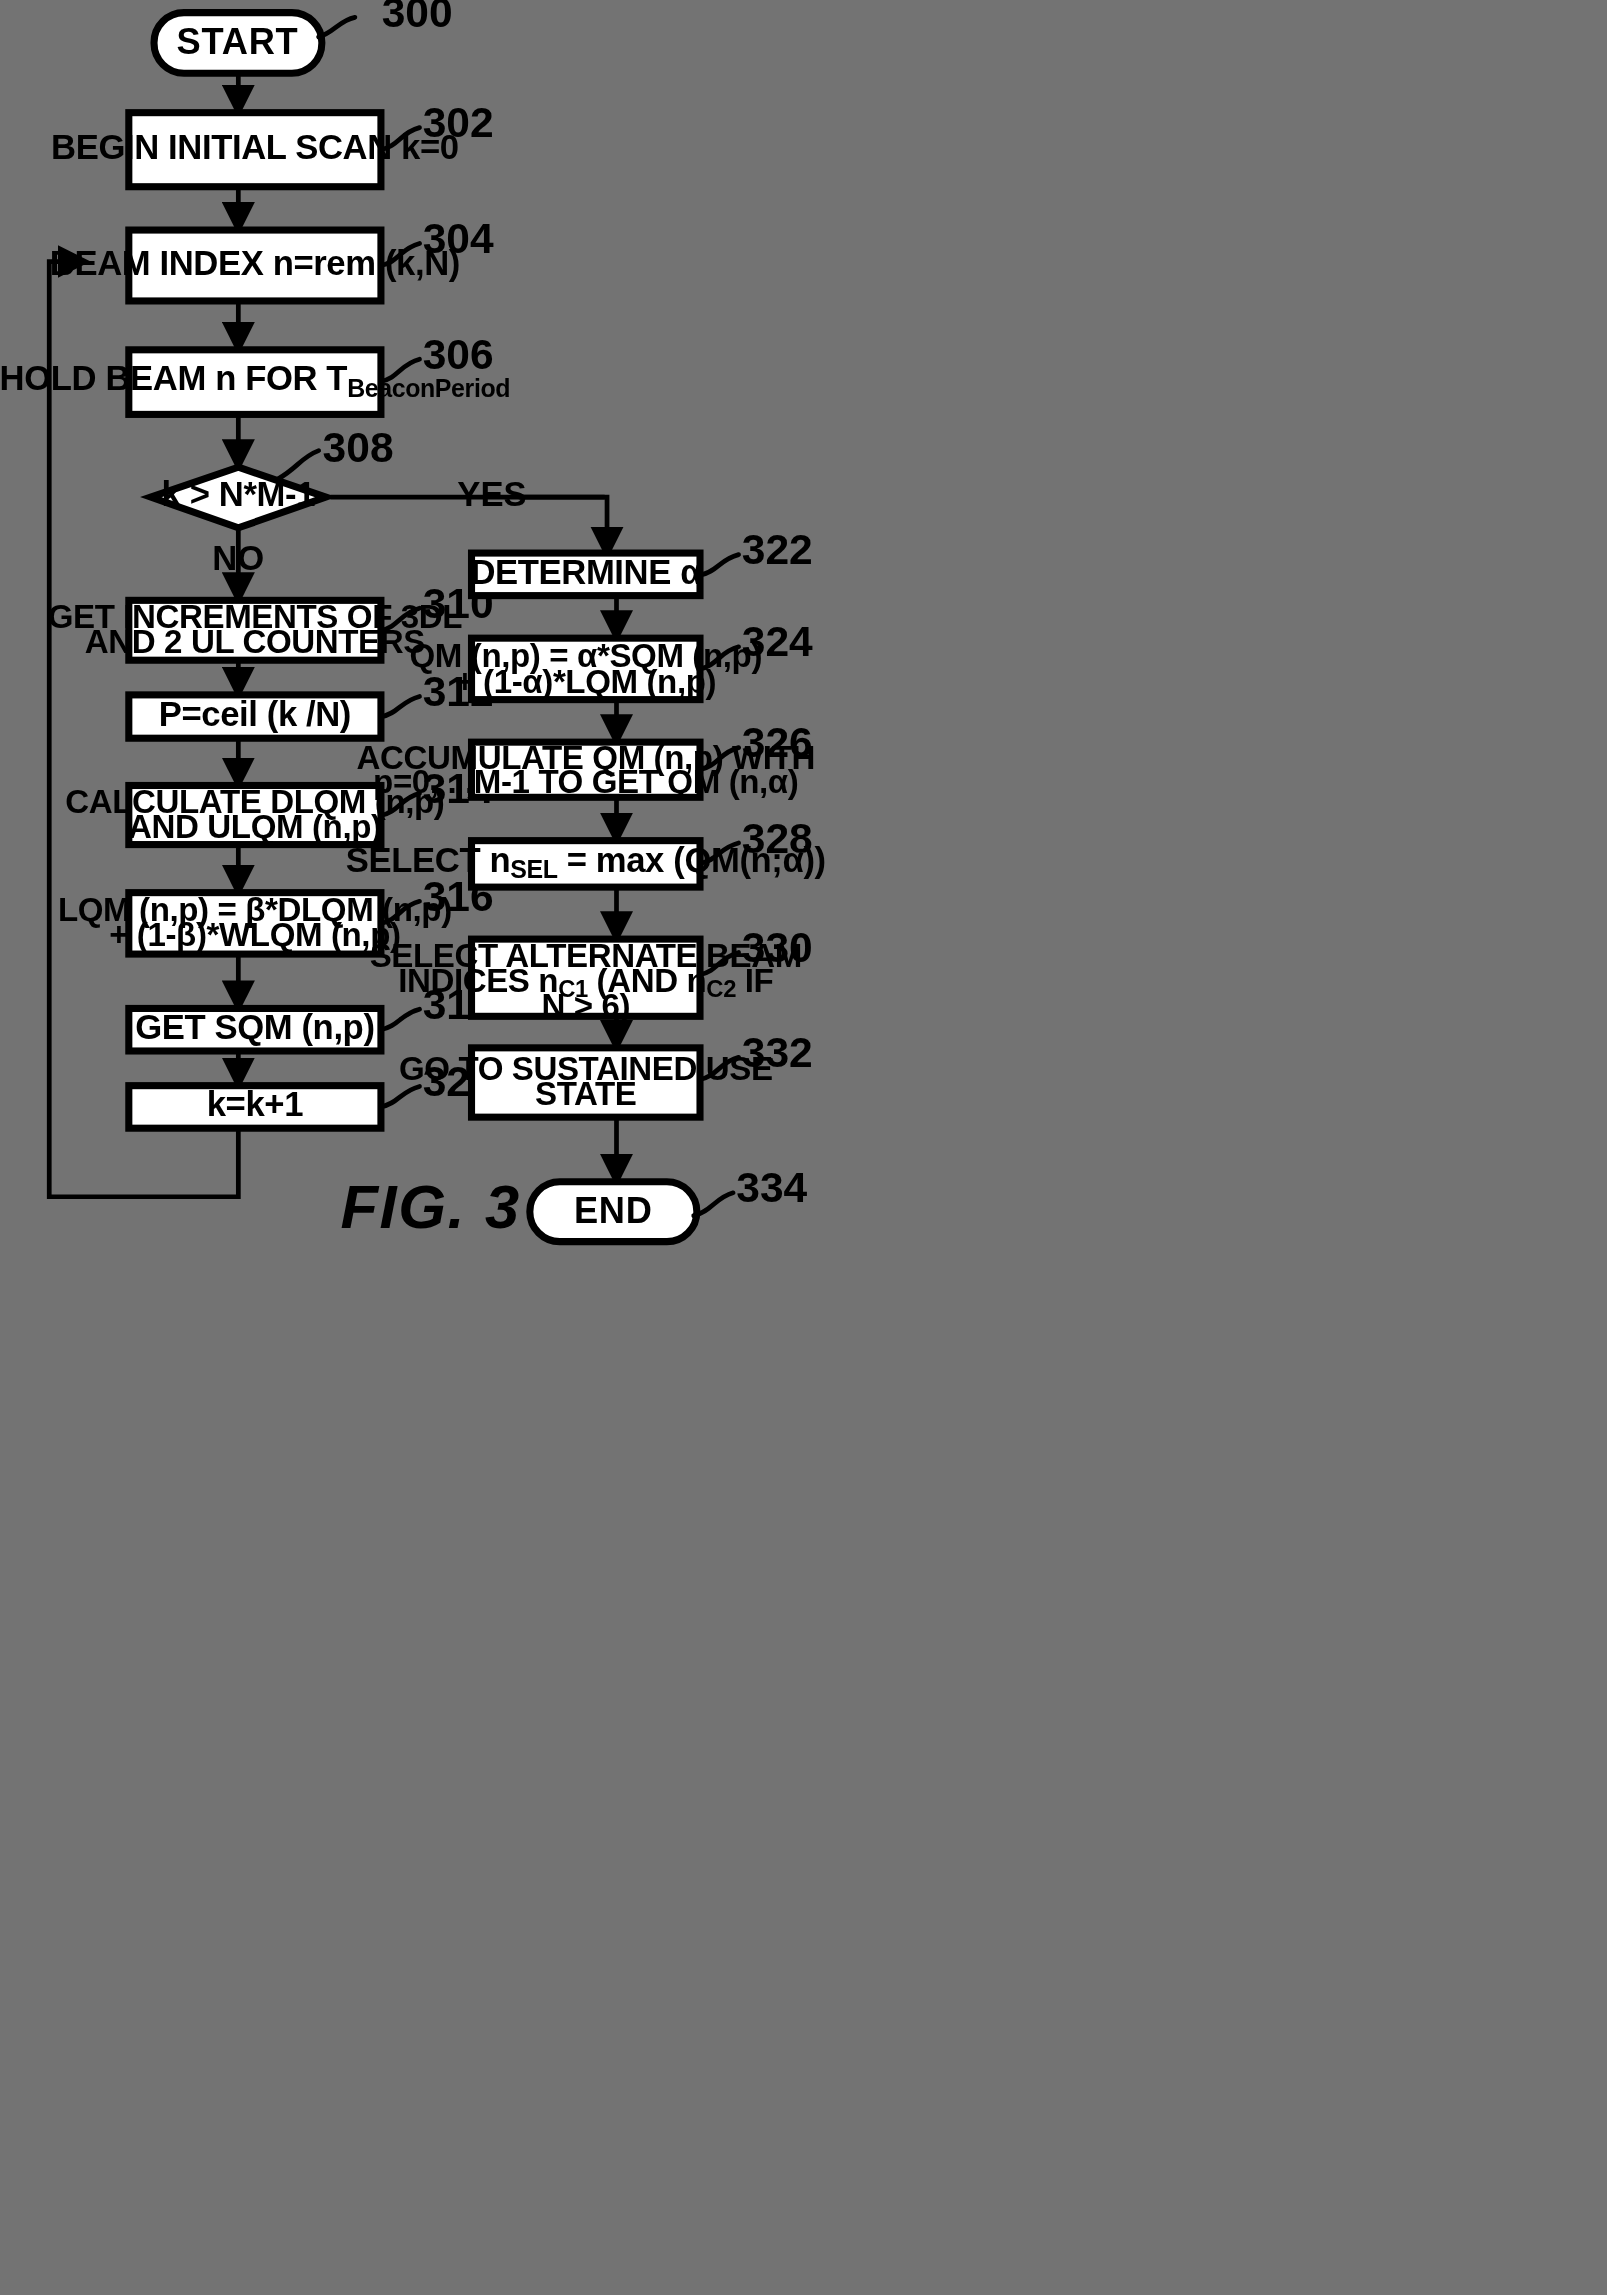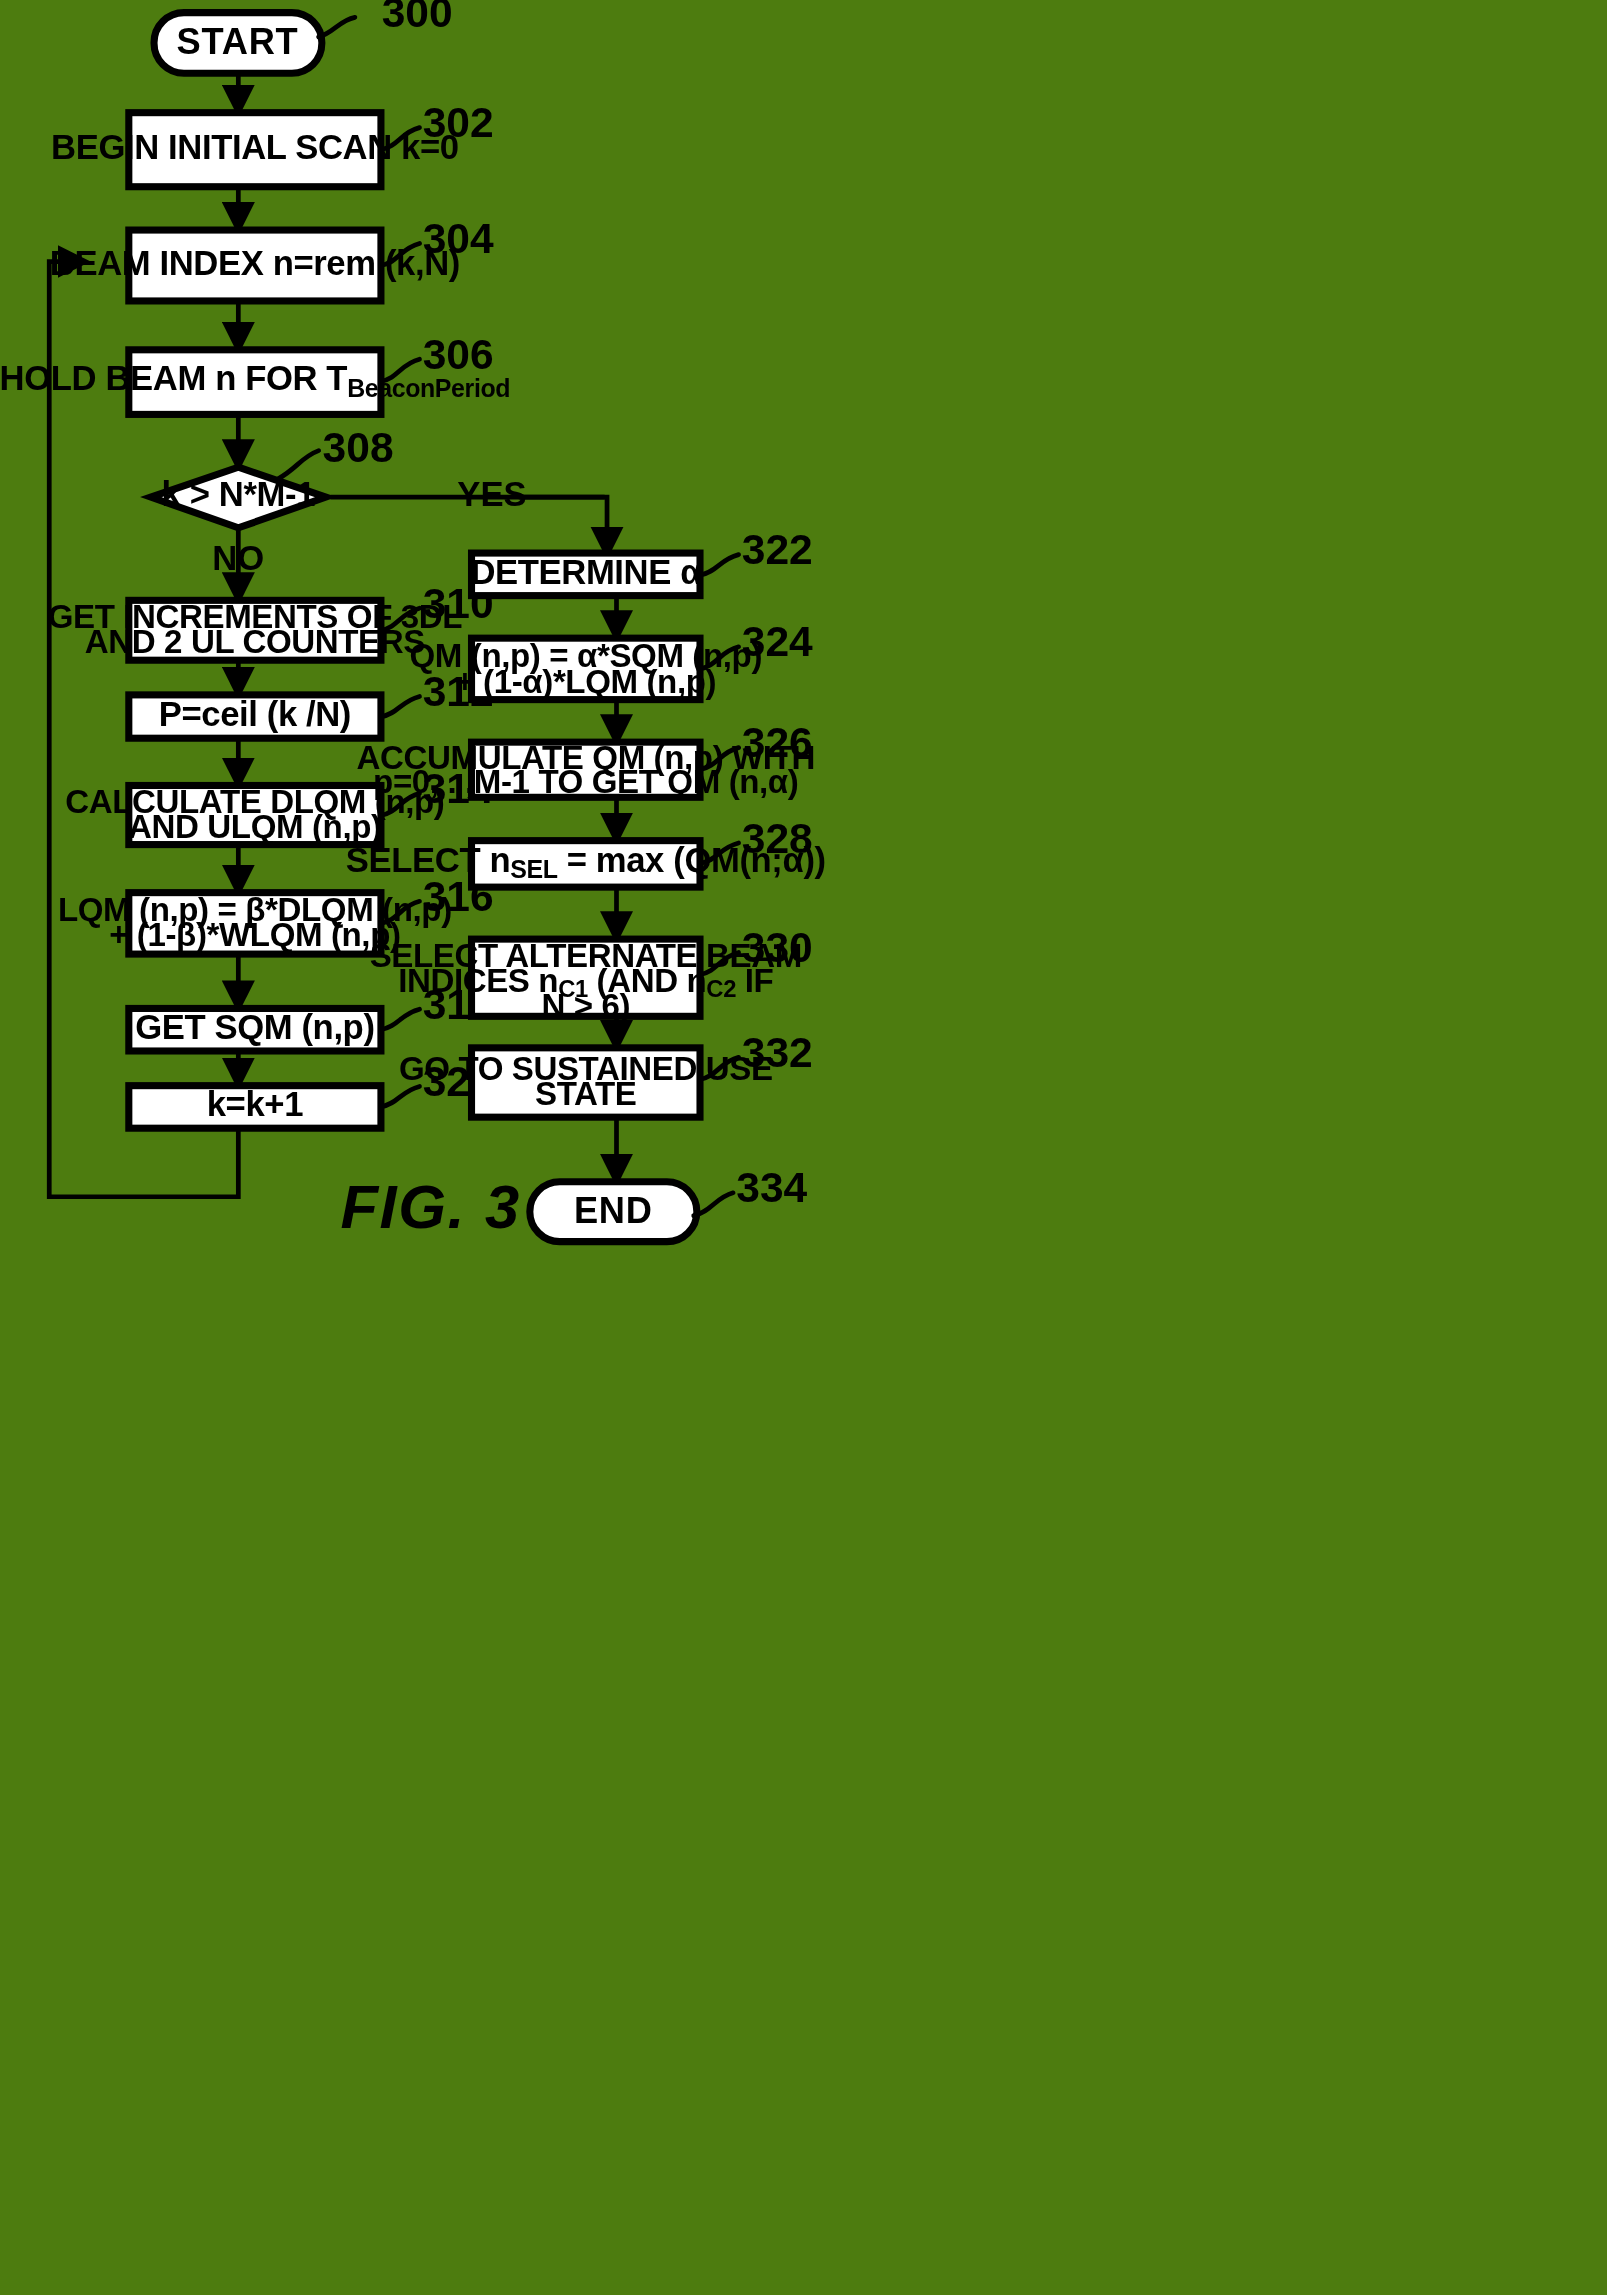--- a/index.html
+++ b/index.html
@@ -4,21 +4,21 @@
 <style>
   html, body {
     margin: 0;
     padding: 0;
     background: #ffffff;
   }
   #figure-root {
     position: relative;
     width: 1608px;
     height: 2295px;
-    background: #4d7c0f;
+    background: #737373;
     font-family: "Liberation Sans", sans-serif;
   }
   svg#flow {
     display: block;
     width: 1608px;
     height: 2295px;
   }
   .node-shape {
     fill: #ffffff;
     stroke: #000000;

